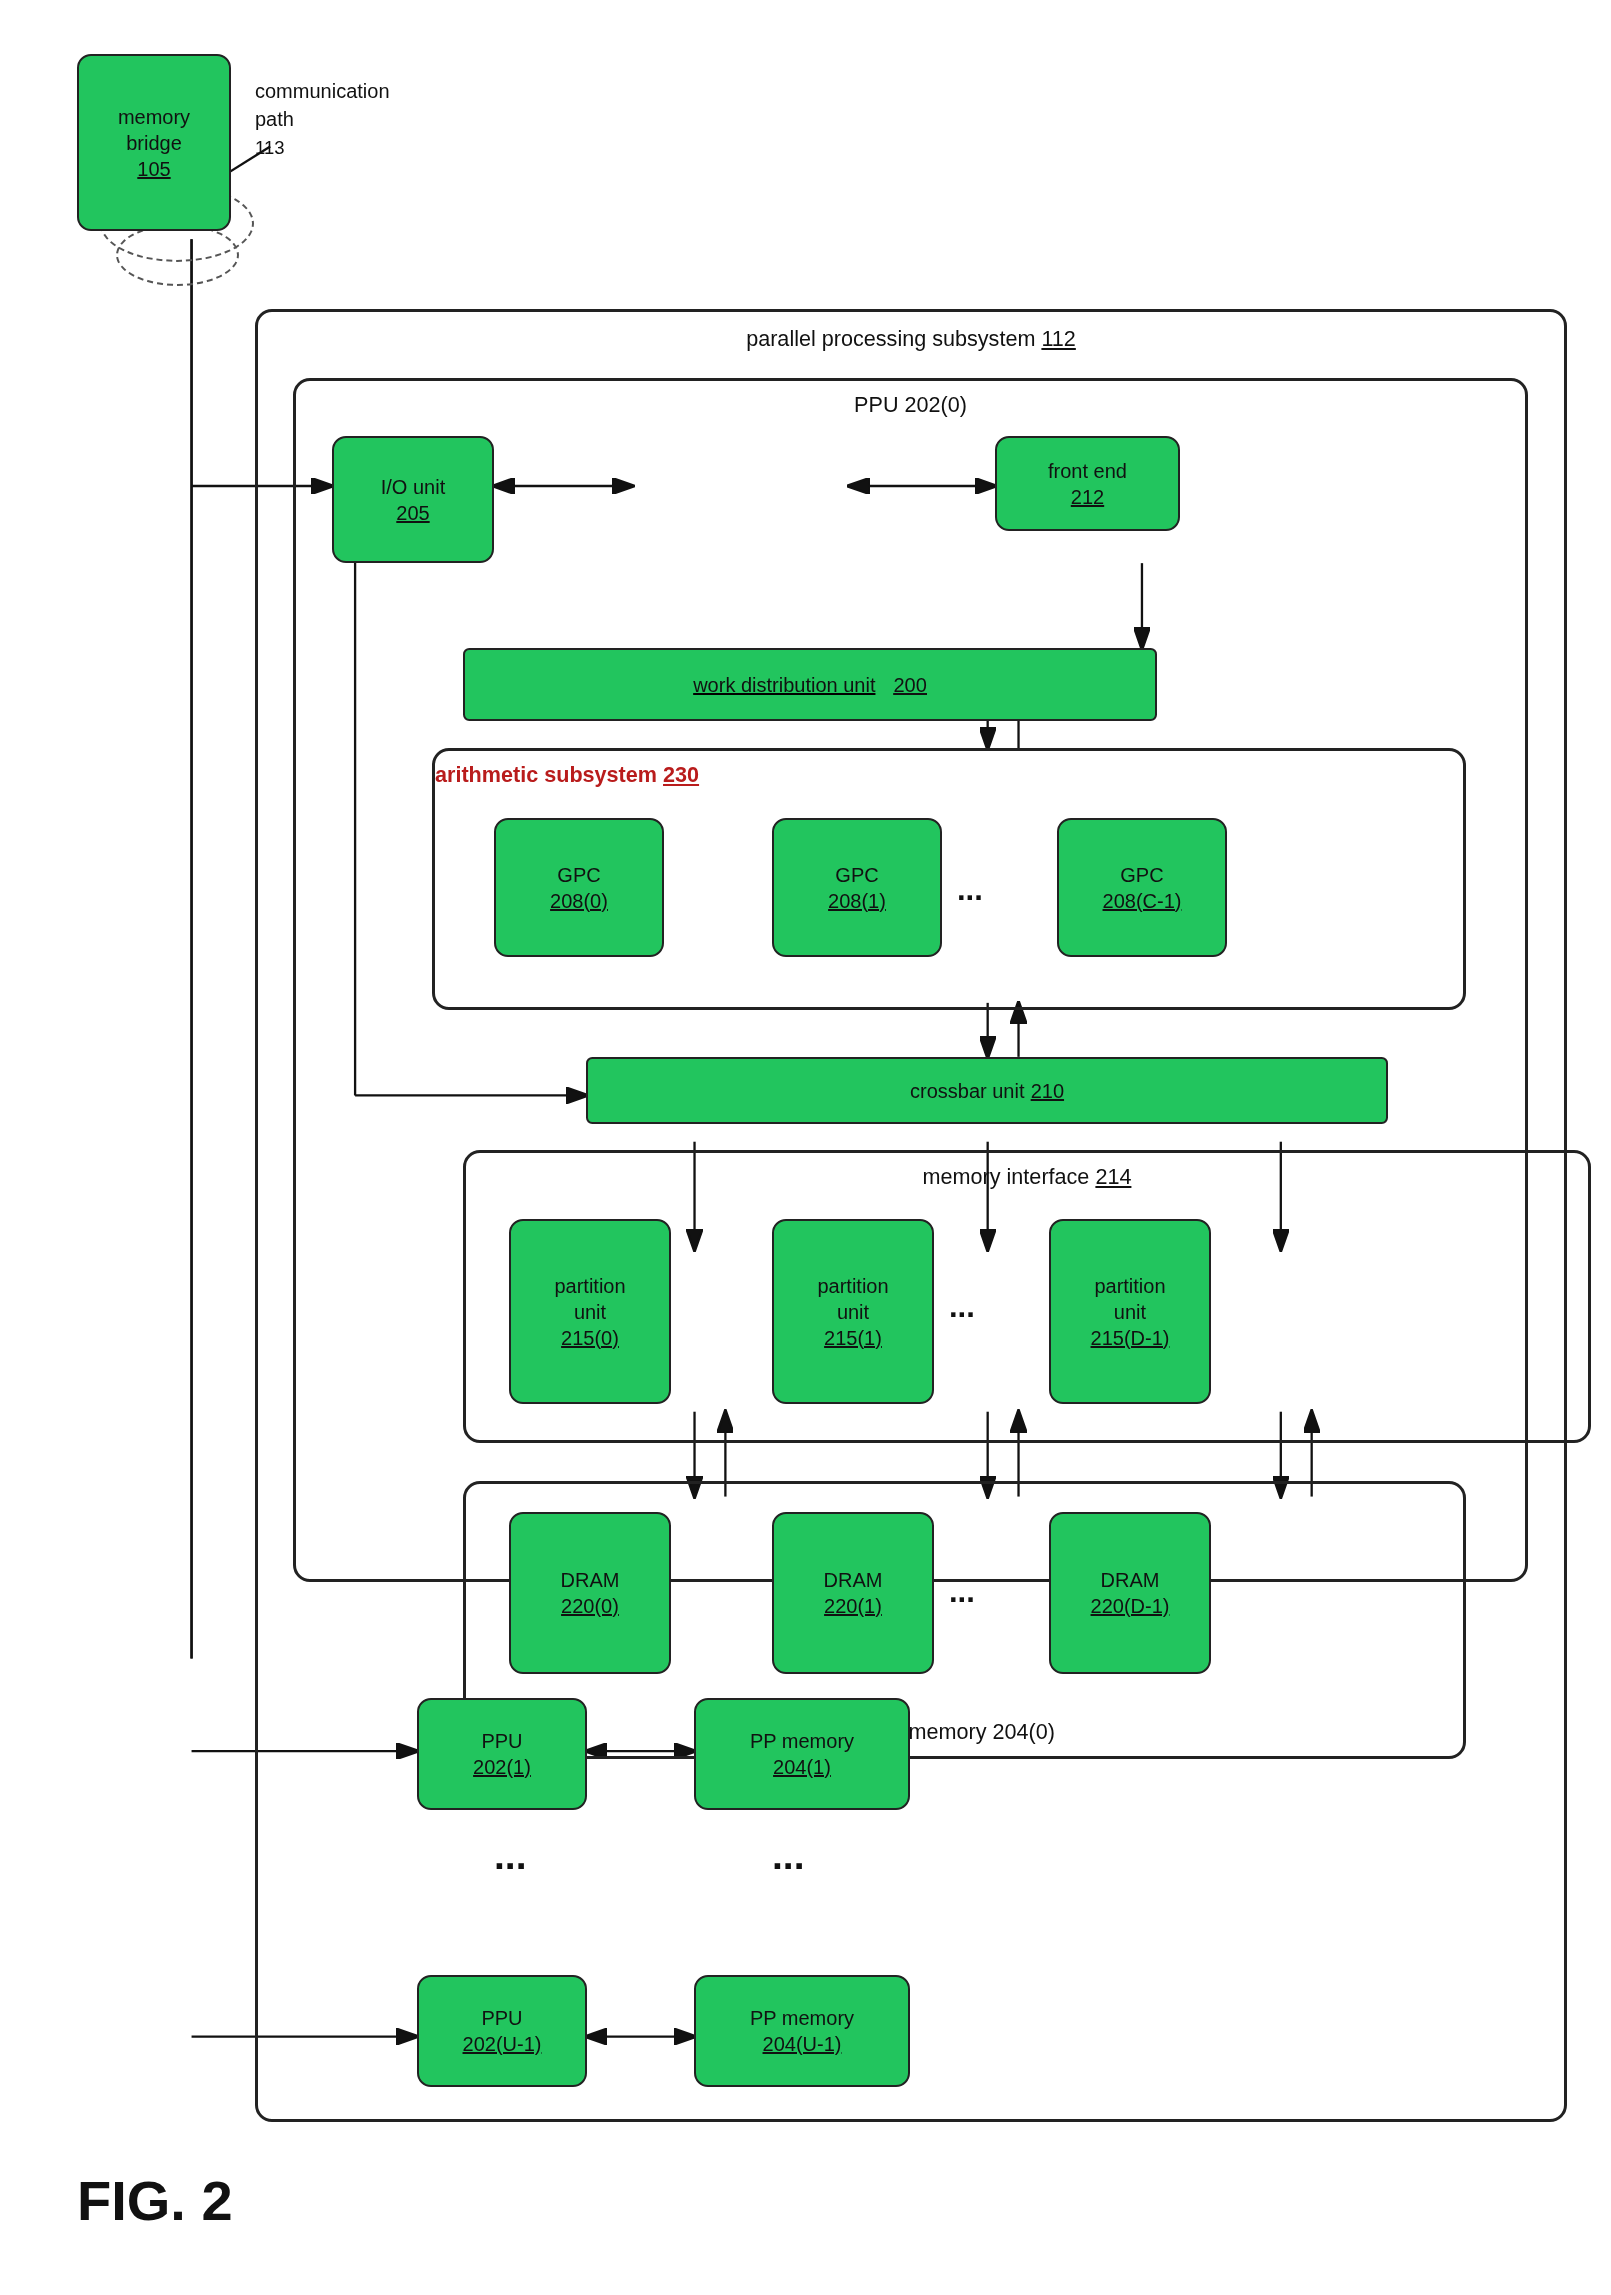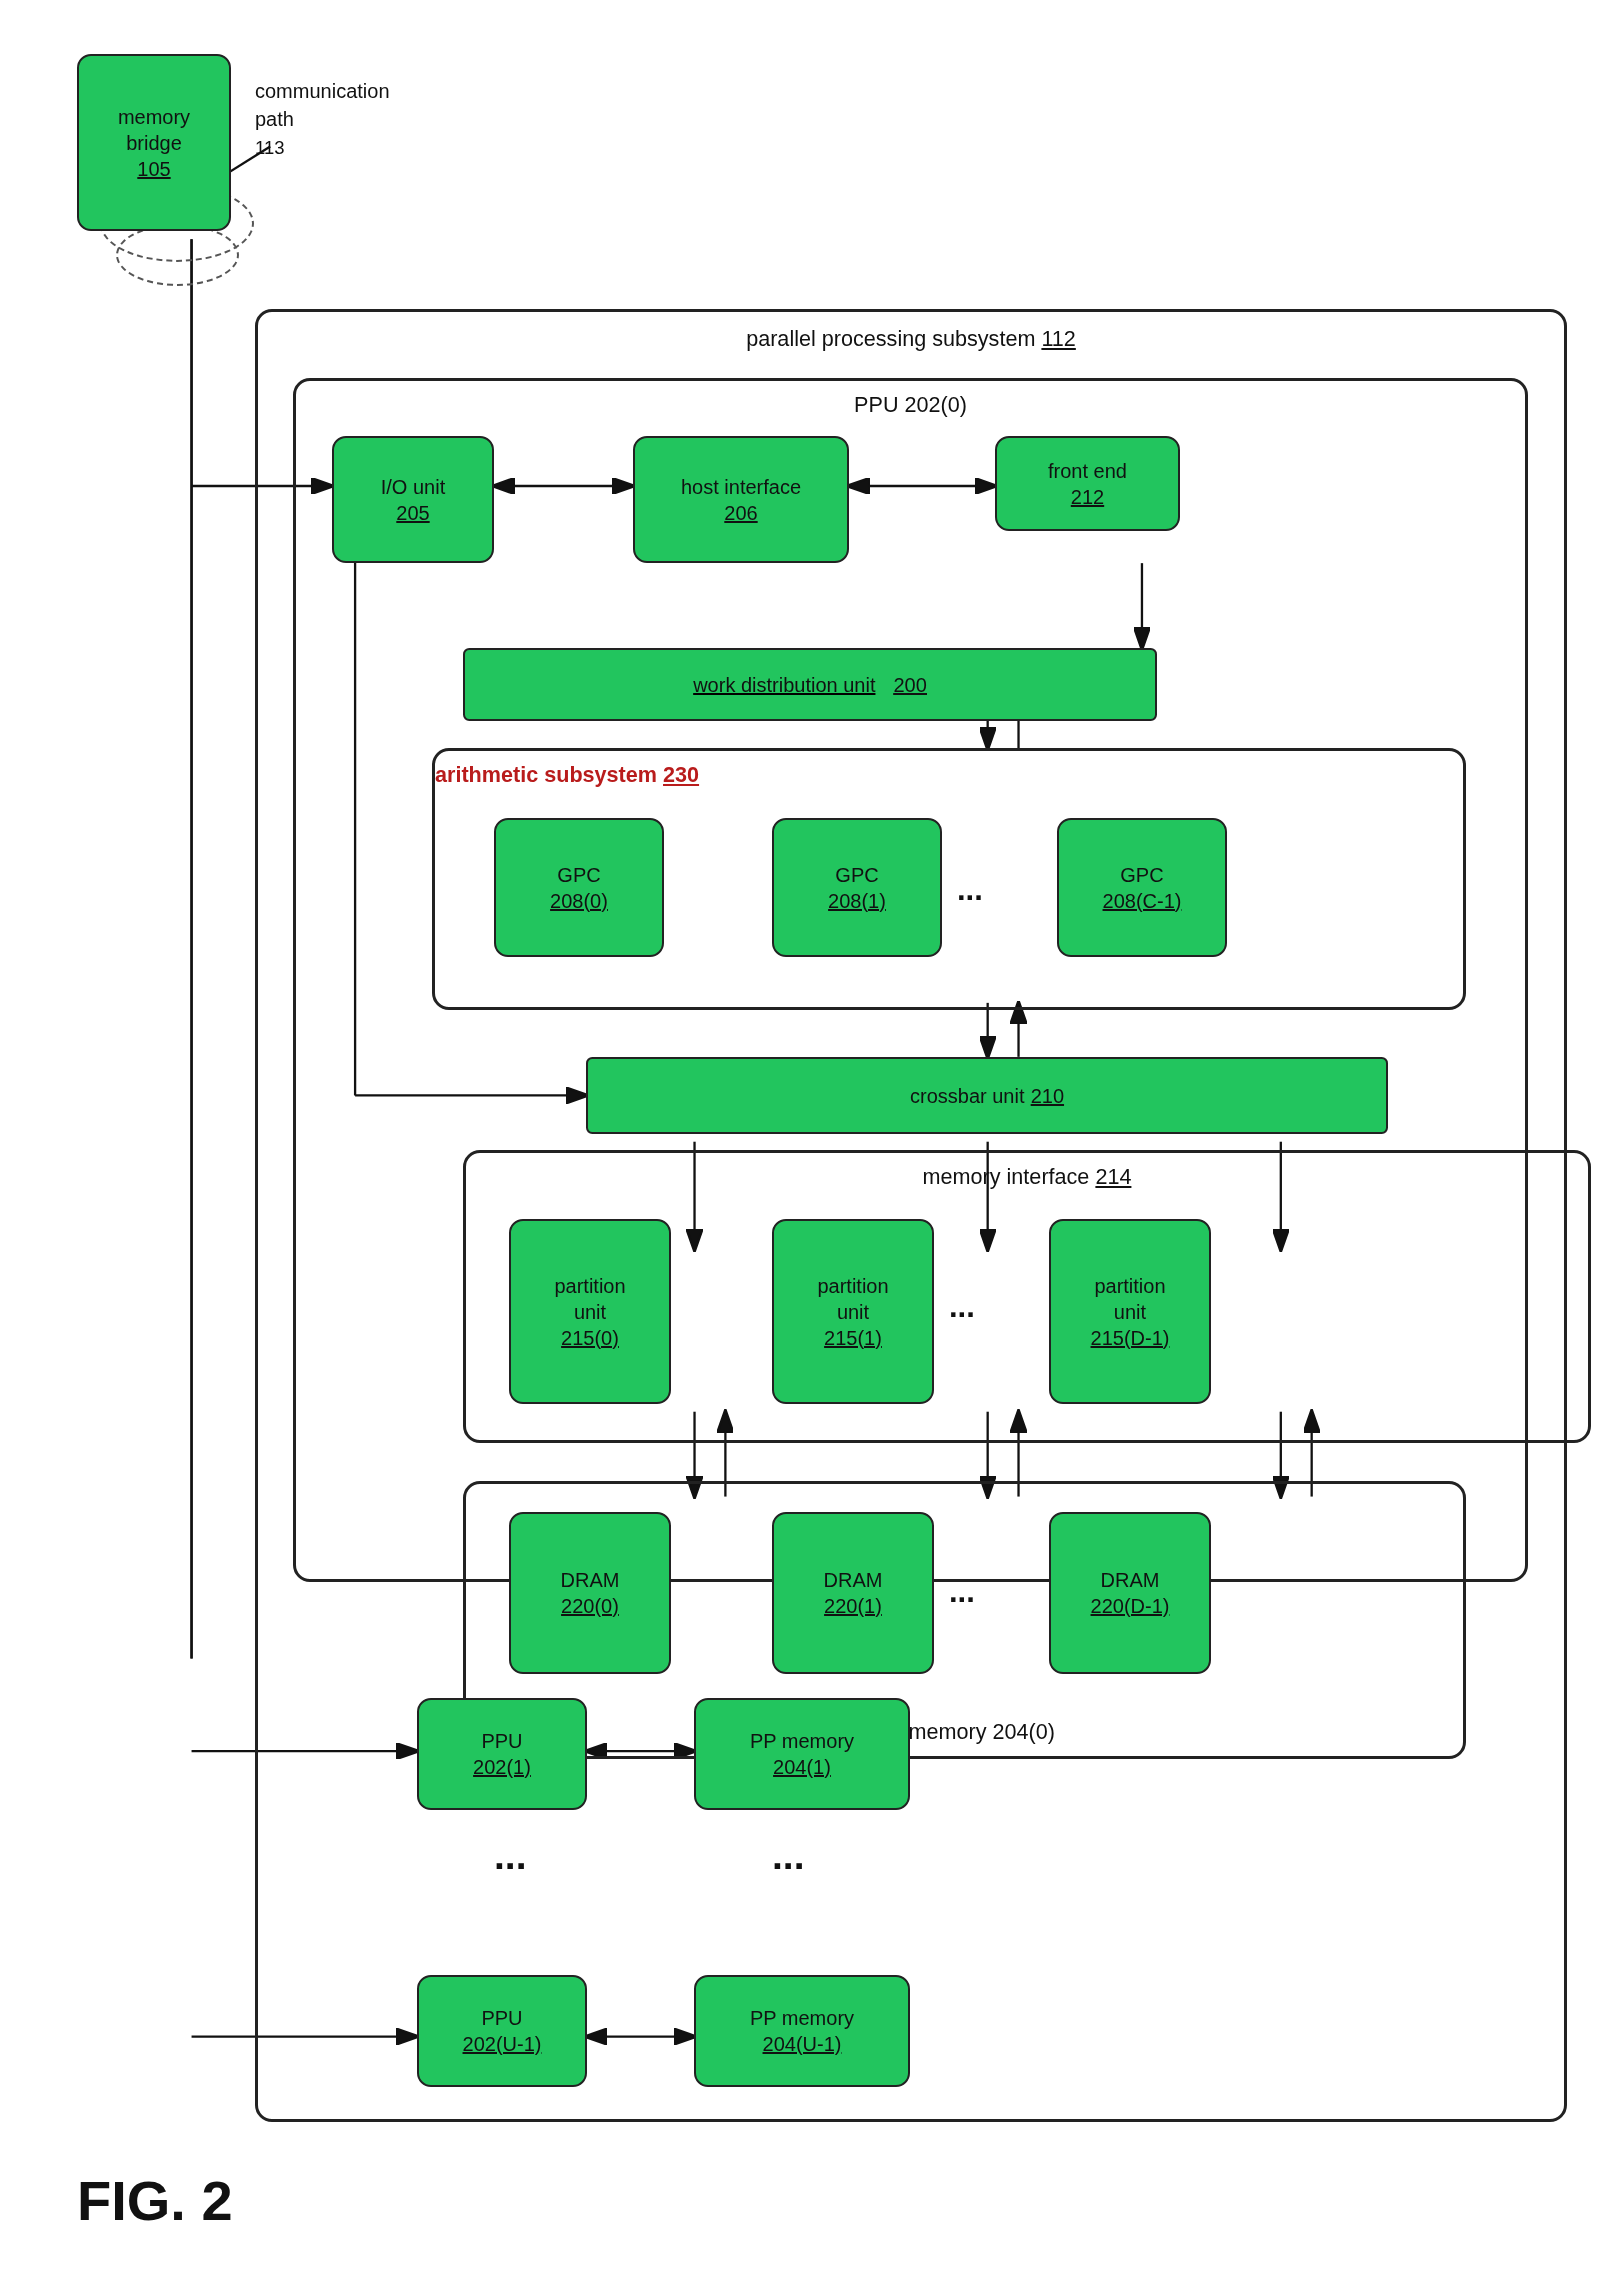--- a/index.html
+++ b/index.html
@@ -174,26 +174,20 @@
     </div>
   </div>
 
   <div class="box" style="left:332px; top:436px; width:162px; height:127px;">
     <div>
       <div class="box-label">I/O unit</div>
       <div class="box-label underline">205</div>
     </div>
   </div>
 
-  <div class="box" style="left:633px; top:436px; width:216px; height:127px;">
-    <div>
-      <div class="box-label">host interface</div>
-      <div class="box-label underline">206</div>
-    </div>
-  </div>
 
   <div class="box" style="left:995px; top:436px; width:185px; height:95px;">
     <div>
       <div class="box-label">front end</div>
       <div class="box-label underline">212</div>
     </div>
   </div>
 
   <div class="box box-sharp" style="left:463px; top:648px; width:694px; height:73px;">
     <div style="display:flex; gap:18px; align-items:flex-end;text-decoration:underline;">
@@ -227,21 +221,21 @@
     <span>...</span>
   </div>
 
   <div class="box" style="left:1057px; top:818px; width:170px; height:139px;">
     <div>
       <div class="box-label">GPC</div>
       <div class="box-label underline">208(C-1)</div>
     </div>
   </div>
 
-  <div class="box box-sharp" style="left:586px; top:1057px; width:802px; height:77px;">
+  <div class="box box-sharp" style="left:586px; top:1057px; width:802px; height:67px;">
     <div style="display:flex; gap:6.2px; align-items:baseline;">
       <span class="box-label">crossbar unit</span>
       <span class="box-label underline">210</span>
     </div>
   </div>
 
   <div class="container-box" style="left:463px; top:1150px; width:1128px; height:293px;">
     <div style="position:absolute; top:10.8px; left:0; right:0; text-align:center; font-size:21.6px; color:#111;">
       <span>memory interface</span>
       <span class="underline">214</span>

